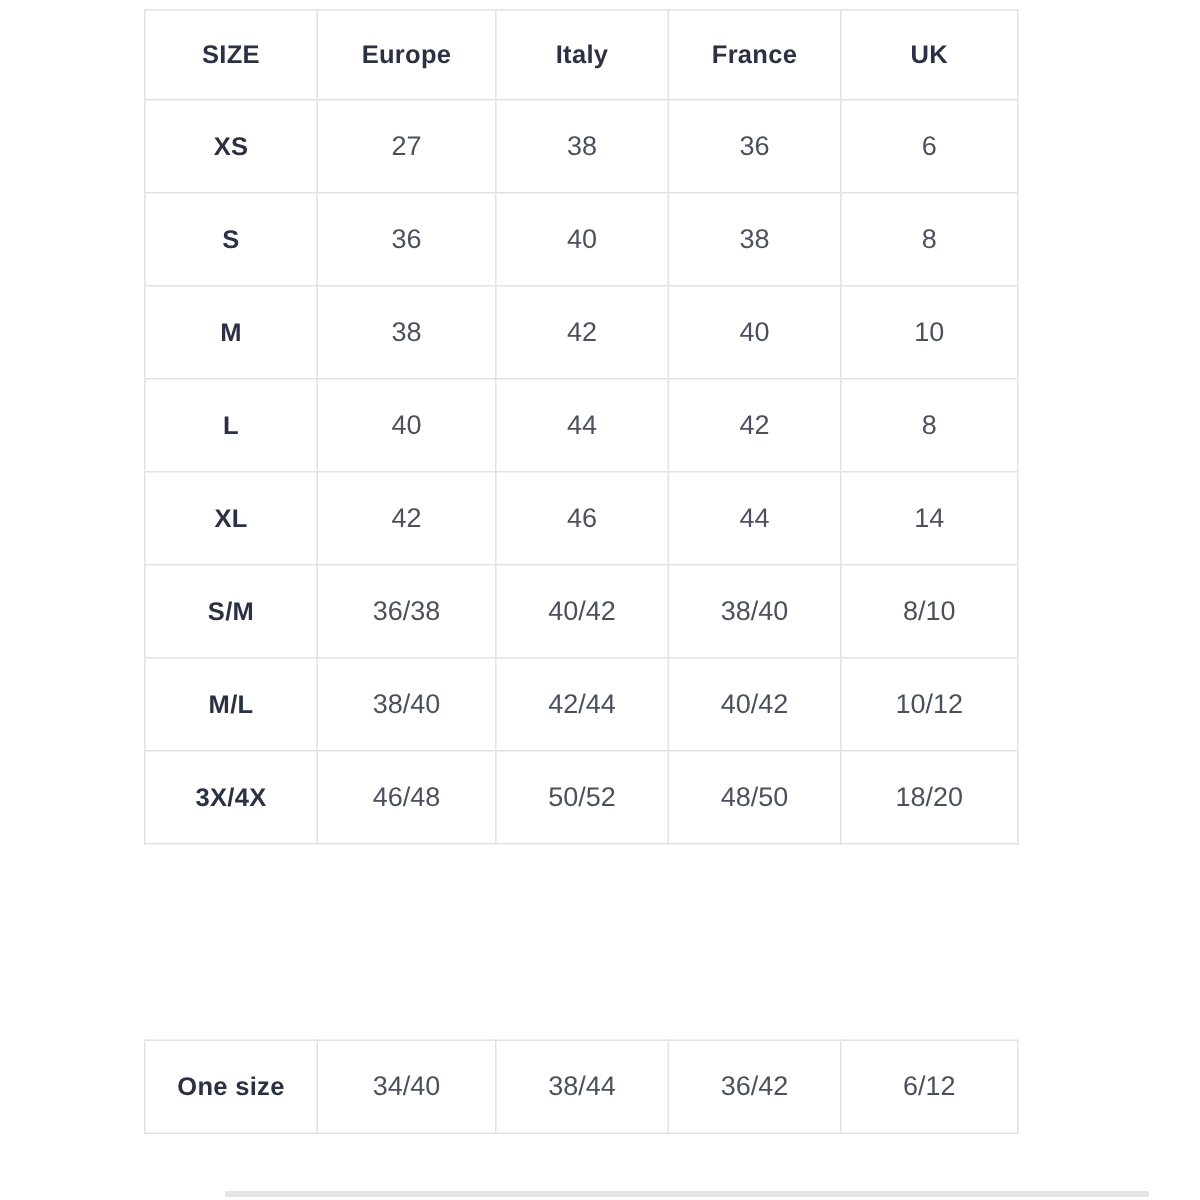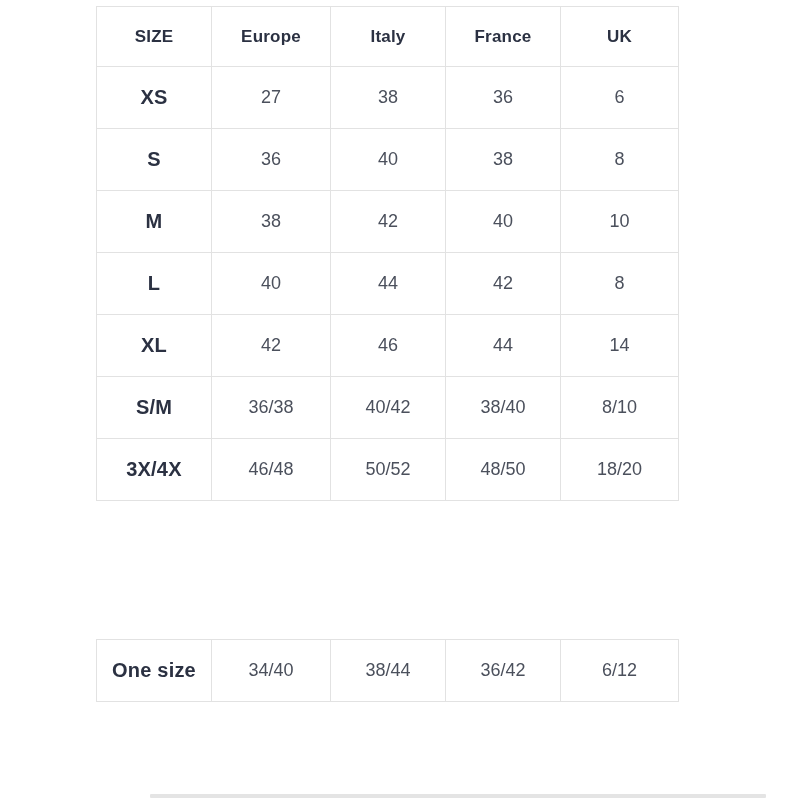--- a/index.html
+++ b/index.html
@@ -17,21 +17,21 @@
   }
   table.size-table {
     position: absolute;
     left: 96px;
     width: 582px;
     border-collapse: collapse;
     table-layout: fixed;
     background: #ffffff;
   }
   #table-main { top: 6px; }
-  #table-special { top: 639px; }
+  #table-special { top: 693px; }
   table.size-table th,
   table.size-table td {
     border: 1px solid #e2e2e2;
     text-align: center;
     vertical-align: middle;
     padding: 0;
   }
   table.size-table thead tr { height: 60px; }
   table.size-table tbody tr { height: 62px; }
   table.size-table th {
@@ -39,21 +39,21 @@
     font-weight: 700;
     color: #2b3142;
     letter-spacing: 0.2px;
   }
   table.size-table td {
     font-size: 18px;
     font-weight: 400;
     color: #4b505c;
   }
   table.size-table td.row-label {
-    font-size: 20px;
+    font-size: 17px;
     font-weight: 700;
     color: #2b3142;
     letter-spacing: 0.2px;
   }
   .bottom-edge {
     position: absolute;
     left: 150px;
     top: 794px;
     width: 616px;
     height: 4px;
@@ -120,20 +120,27 @@
           <td>14</td>
         </tr>
         <tr>
           <td class="row-label">S/M</td>
           <td>36/38</td>
           <td>40/42</td>
           <td>38/40</td>
           <td>8/10</td>
         </tr>
         <tr>
+          <td class="row-label">M/L</td>
+          <td>38/40</td>
+          <td>42/44</td>
+          <td>40/42</td>
+          <td>10/12</td>
+        </tr>
+        <tr>
           <td class="row-label">3X/4X</td>
           <td>46/48</td>
           <td>50/52</td>
           <td>48/50</td>
           <td>18/20</td>
         </tr>
       </tbody>
   </table>
 
   <table id="table-special" class="size-table">

